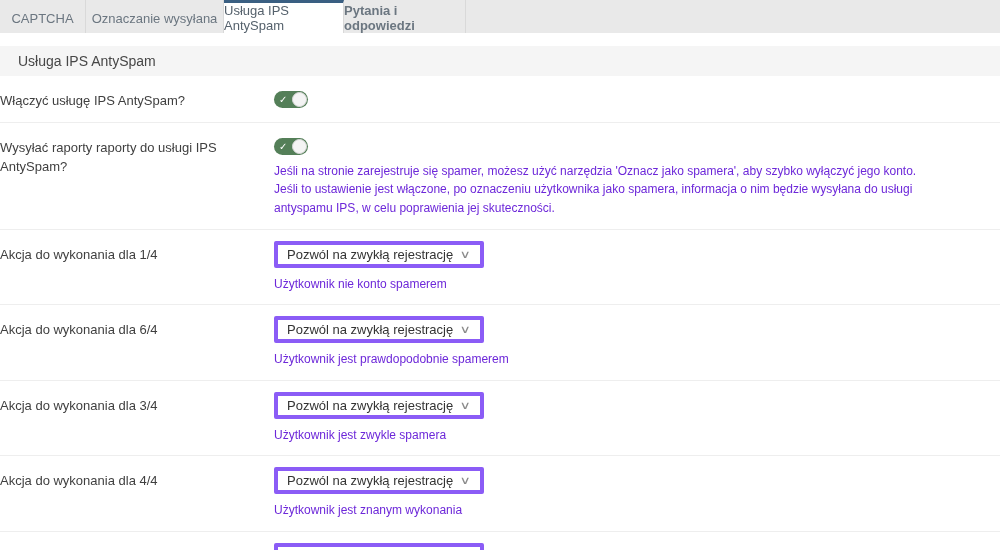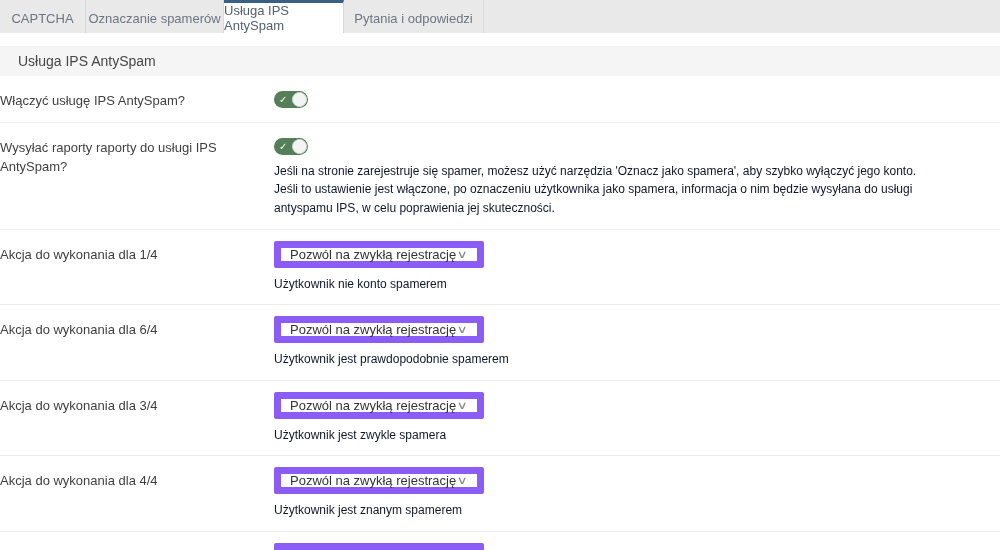--- a/index.html
+++ b/index.html
@@ -23,21 +23,21 @@
     justify-content: center;
     font-size: 13px;
     color: #6b7680;
     border-right: 1px solid #d9d9d9;
     cursor: pointer;
     padding-top: 3px;
   }
   .tab-1 { width: 86px; }
   .tab-2 { width: 138px; }
   .tab-3 { width: 120px; }
-  .tab-4 { width: 140px; }
+  .tab-4 { width: 122px; font-weight: bold; }
   .tab.active {
     background: #ffffff;
     border-top: 3px solid #3a5f82;
     padding-top: 0;
     color: #55616c;
   }
   
   .card {
     margin-top: 13px;
     background: #ffffff;
@@ -66,21 +66,21 @@
     padding-top: 5px;
     line-height: 1.45;
   }
   .row-control {
     flex: 1;
     margin-left: 12px;
     padding-right: 60px;
   }
   .help {
     font-size: 12px;
-    color: #0f172a;
+    color: #6d28d9;
     margin-top: 7px;
     line-height: 1.55;
   }
   
   .toggle {
     position: relative;
     width: 34px;
     height: 17px;
     background: #547f58;
     border-radius: 9px;
@@ -103,21 +103,21 @@
     height: 15px;
     background: #f4f4f4;
     border: 1px solid #d9d9d9;
     border-radius: 50%;
   }
   
   .select {
     width: 210px;
     height: 27px;
     background: #ffffff;
-    border: 7px solid #8b5cf6;
+    border: 4px solid #8b5cf6;
     border-radius: 2px;
     display: flex;
     align-items: center;
     justify-content: space-between;
     padding: 0 9px;
     font-size: 13px;
     color: #333333;
     cursor: pointer;
   }
   .select .chevron-down-icon {
@@ -125,21 +125,21 @@
     font-size: 11px;
     transform: scaleX(1.4);
     margin-right: 2px;
   }
 </style>
 </head>
 <body>
 
 <div class="tabbar">
   <div class="tab tab-1">CAPTCHA</div>
-  <div class="tab tab-2">Oznaczanie spamerów</div>
+  <div class="tab tab-2">Oznaczanie wysyłana</div>
   <div class="tab tab-3 active" aria-selected="true">Usługa IPS AntySpam</div>
   <div class="tab tab-4">Pytania i odpowiedzi</div>
 </div>
 
 <div class="card">
 
   <div class="section-header">Usługa IPS AntySpam</div>
 
   <div class="row">
     <div class="row-label">Włączyć usługę IPS AntySpam?</div>
@@ -195,21 +195,21 @@
     </div>
   </div>
 
   <div class="row">
     <div class="row-label">Akcja do wykonania dla 4/4</div>
     <div class="row-control">
       <div class="select" role="listbox">
         <span>Pozwól na zwykłą rejestrację</span>
         <span class="chevron-down-icon">∨</span>
       </div>
-      <div class="help">Użytkownik jest znanym spamerem</div>
+      <div class="help">Użytkownik jest znanym wykonania</div>
     </div>
   </div>
 
   <div class="row">
     <div class="row-label">Akcja do wykonania przy wystąpieniu błędu połączenia?</div>
     <div class="row-control">
       <div class="select" role="listbox">
         <span>Pozwól na zwykłą rejestrację</span>
 
       </div>

